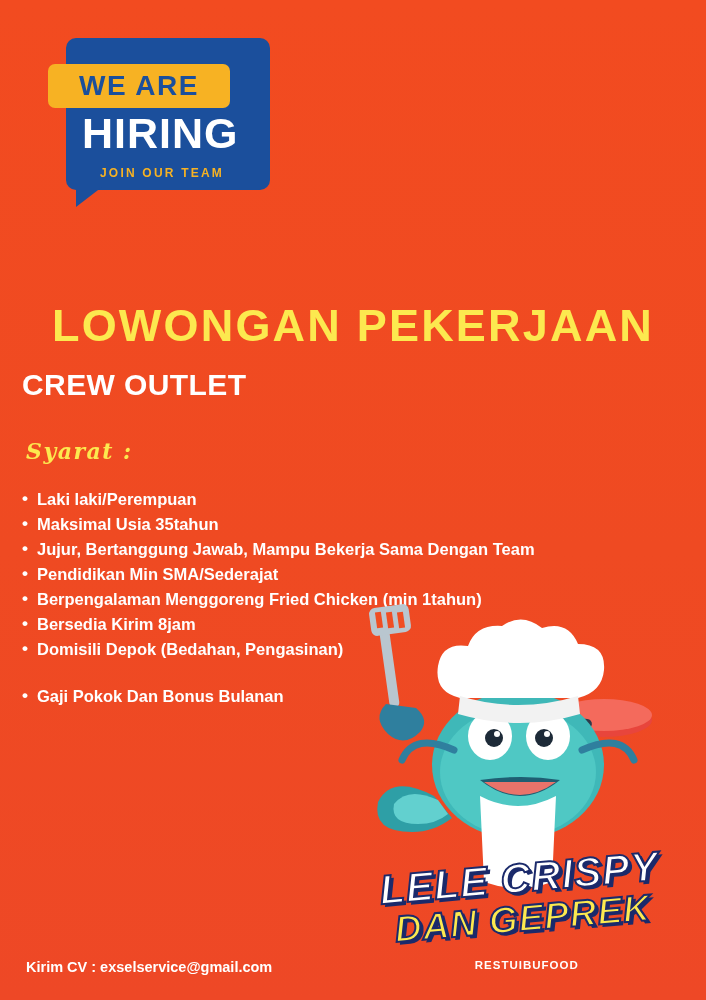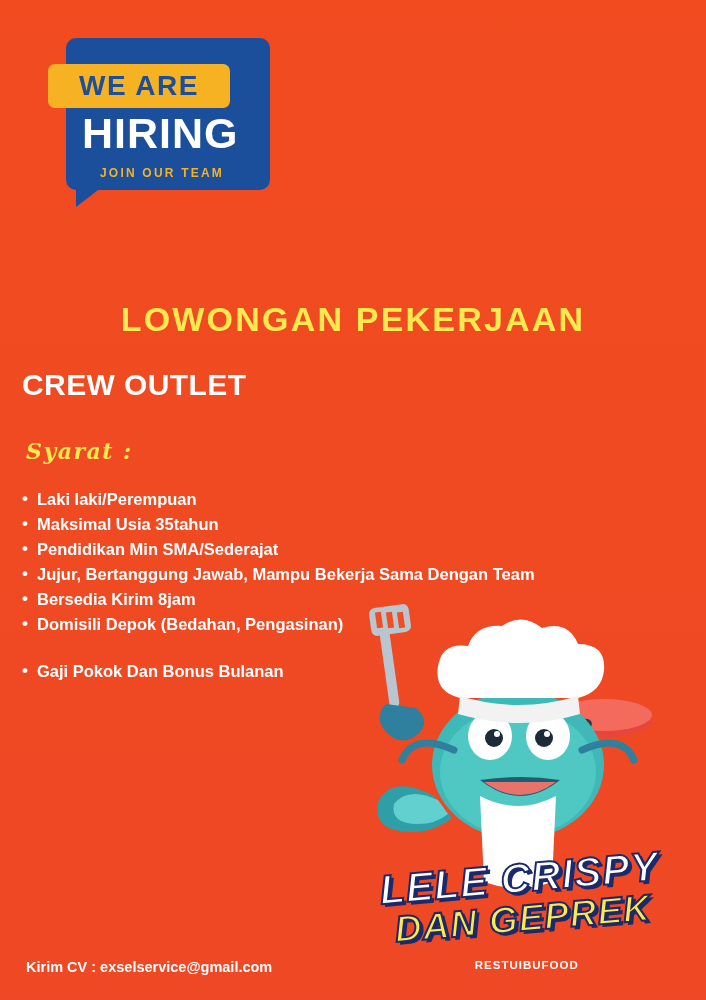--- a/index.html
+++ b/index.html
@@ -89,21 +89,21 @@
   }
 
   
   .title-main {
     position: absolute;
     left: 0;
     top: 300px;
     width: 706px;
     text-align: center;
     color: #FCE94F;
-    font-size: 34px;
+    font-size: 45px;
     font-weight: 700;
     letter-spacing: 2.2px;
     white-space: nowrap;
   }
   .title-sub {
     position: absolute;
     left: 22px;
     top: 368px;
     color: #FFFFFF;
     font-size: 30px;
@@ -228,22 +228,23 @@
   </div>
 
   <div class="title-main">LOWONGAN PEKERJAAN</div>
   <div class="title-sub">CREW OUTLET</div>
 
   <div class="syarat">Syarat :</div>
 
   <ul class="req-list">
     <li>Laki laki/Perempuan</li>
     <li>Maksimal Usia 35tahun</li>
+    <li>Jujur, Bertanggung Jawab, Mampu Bekerja Sama Dengan Team</li>
     <li>Pendidikan Min SMA/Sederajat</li>
-    <li>Jujur, Bertanggung Jawab, Mampu Bekerja Sama Dengan Team</li>
+    <li>Berpengalaman Menggoreng Fried Chicken (min 1tahun)</li>
     <li>Bersedia Kirim 8jam</li>
     <li>Domisili Depok (Bedahan, Pengasinan)</li>
     <li class="spacer-before">Gaji Pokok Dan Bonus Bulanan</li>
   </ul>
 
   <div class="mascot">
     <svg viewBox="0 0 300 320" width="300" height="320" xmlns="http://www.w3.org/2000/svg">
 
       <g>
         <rect x="16" y="22" width="10" height="86" rx="5" fill="#B9C6CF" transform="rotate(-8 21 65)"></rect>

